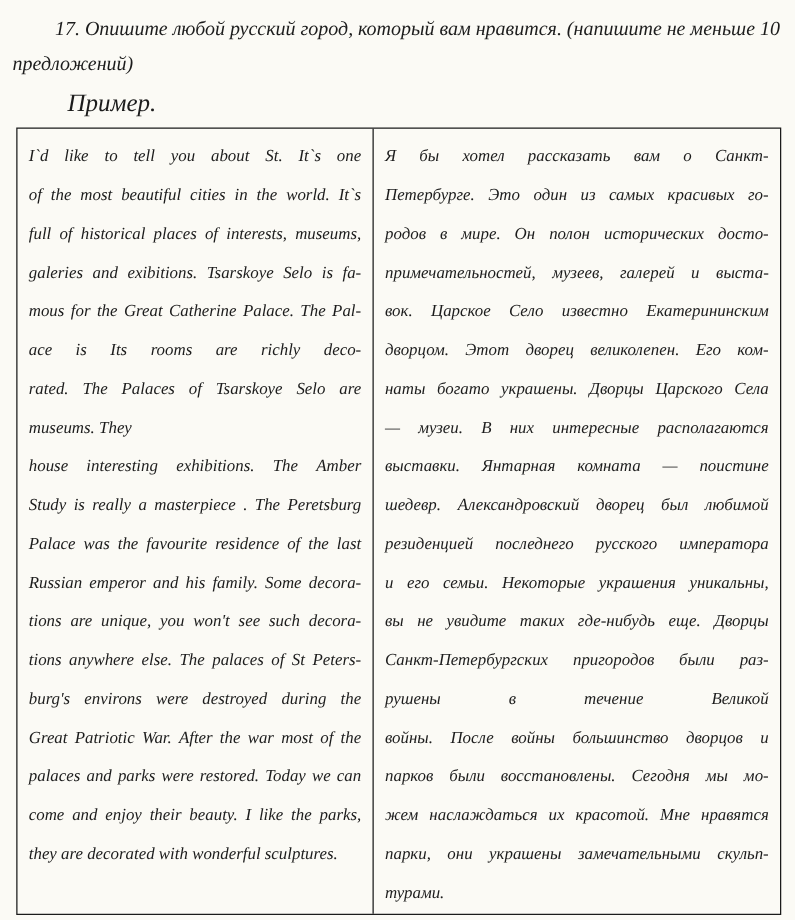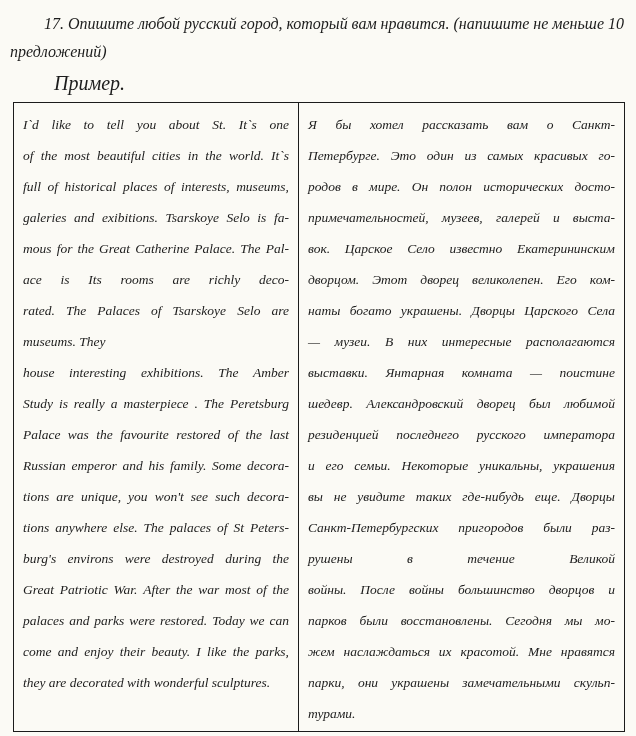--- a/index.html
+++ b/index.html
@@ -171,21 +171,21 @@
           <span>masterpiece</span>
           <span>.</span>
           <span>The</span>
           <span>Peretsburg</span>
         </div>
         <div class="tline just">
           <span>Palace</span>
           <span>was</span>
           <span>the</span>
           <span>favourite</span>
-          <span>restored</span>
+          <span>residence</span>
           <span>of</span>
           <span>the</span>
           <span>last</span>
         </div>
         <div class="tline just">
           <span>Russian</span>
           <span>emperor</span>
           <span>and</span>
           <span>his</span>
           <span>family.</span>
@@ -338,22 +338,22 @@
           <span>резиденцией</span>
           <span>последнего</span>
           <span>русского</span>
           <span>императора</span>
         </div>
         <div class="tline just">
           <span>и</span>
           <span>его</span>
           <span>семьи.</span>
           <span>Некоторые</span>
+          <span>украшения</span>
           <span>уникальны,</span>
-          <span>украшения</span>
         </div>
         <div class="tline just">
           <span>вы</span>
           <span>не</span>
           <span>увидите</span>
           <span>таких</span>
           <span>где-нибудь</span>
           <span>еще.</span>
           <span>Дворцы</span>
         </div>

